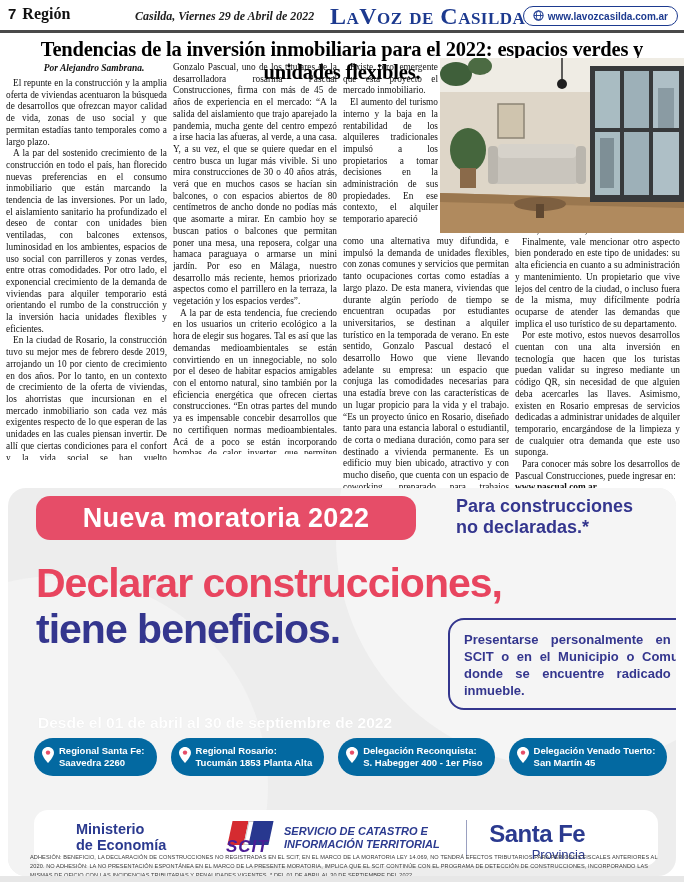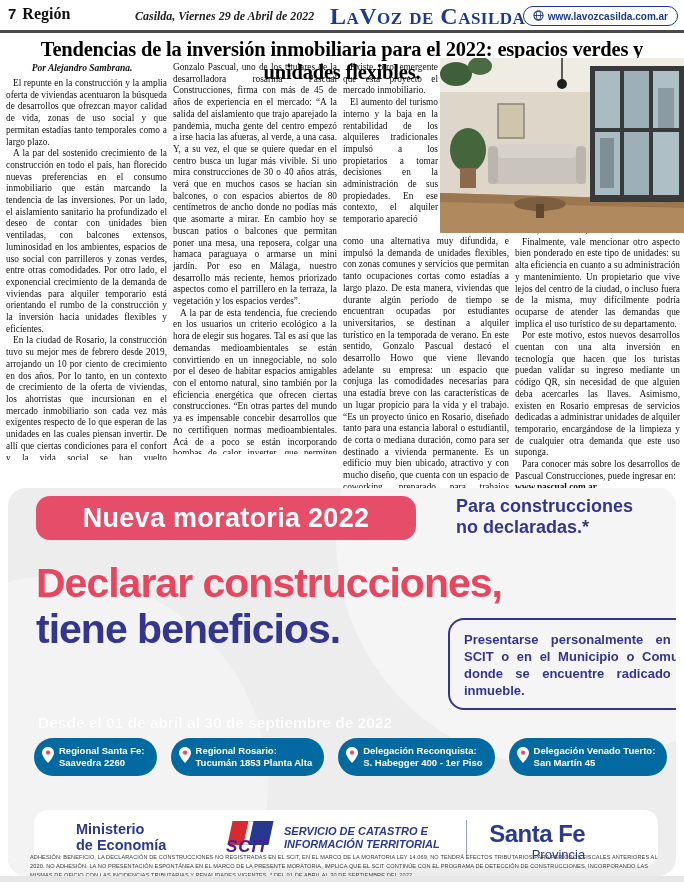--- a/index.html
+++ b/index.html
@@ -15,21 +15,21 @@
   .masthead{ position:absolute; left:330px; top:3px; font-variant:small-caps; font-weight:bold;
              font-size:24px; color:#1d3a8f; letter-spacing:0.5px; }
   .site-pill{ position:absolute; right:6px; top:6px; border:1.5px solid #1d3a8f; border-radius:11px;
               height:20px; padding:0 9px; display:flex; align-items:center; gap:4px;
               font-family:"Liberation Sans", sans-serif; font-size:10px; font-weight:bold; color:#1d3a8f; }
   .hdr-rule{ position:absolute; left:0; top:30px; width:684px; height:3px; background:#4a4a4a; }
 
   
   .headline{ position:absolute; left:6px; top:38px; width:672px; text-align:center;
              font-size:20.5px; font-weight:bold; color:#000; letter-spacing:-0.2px; }
-  .byline{ position:absolute; left:2px; top:63px; width:160px; text-align:center;
+  .byline{ position:absolute; left:14px; top:63px; width:160px; text-align:center;
            font-size:9.5px; font-weight:bold; font-style:italic; color:#111; }
 
   
   .col{ position:absolute; font-size:9.3px; line-height:1.26; color:#111; text-align:justify; overflow:hidden; }
   .col p{ text-indent:7px; }
   .col p.noind{ text-indent:0; }
   .col1{ left:6px;  top:78px;  width:161px; height:382px; }
   .col2{ left:173px; top:62px; width:164px; height:392px; }
   .col3a{ left:343px; top:62px; width:95px;  height:173px; }
   .col3b{ left:343px; top:236px; width:166px; height:266px; }

